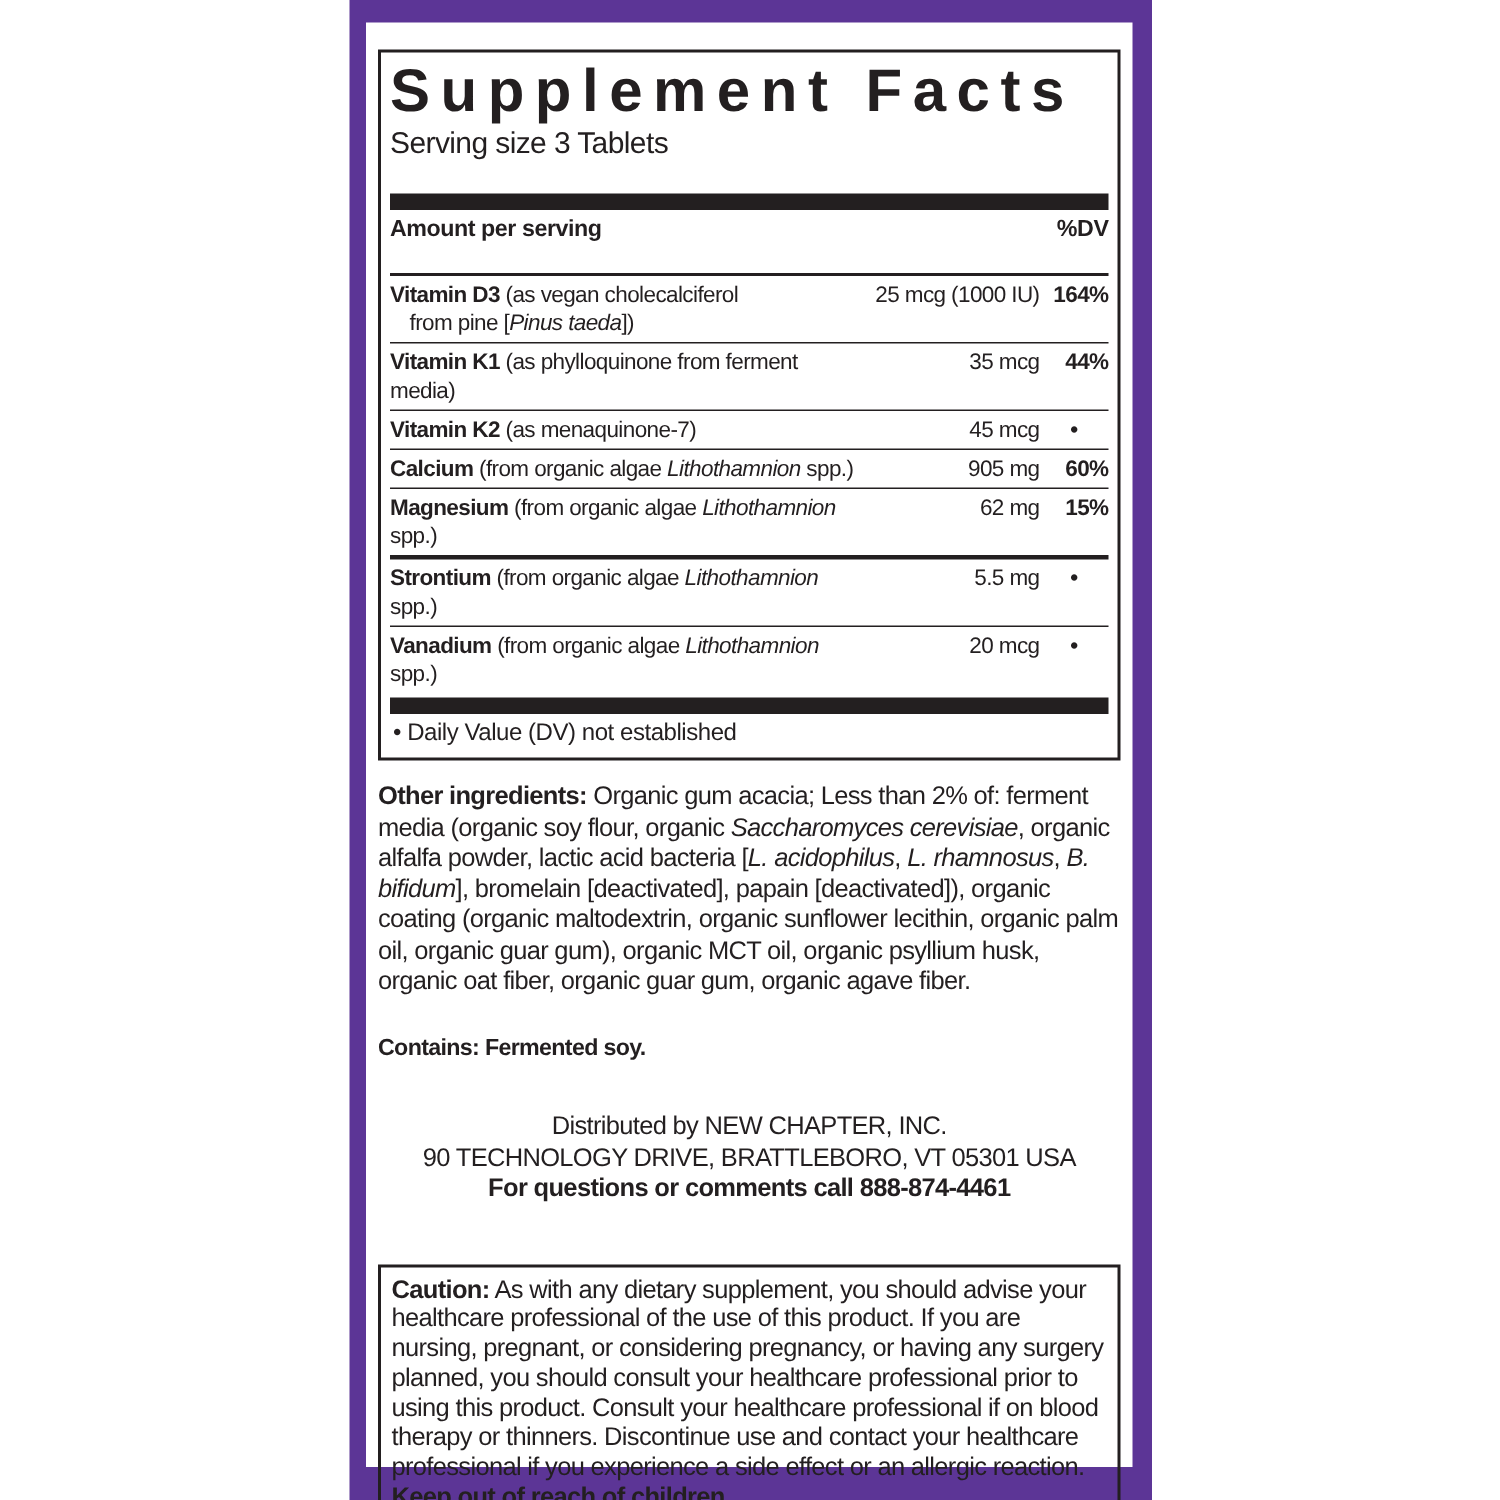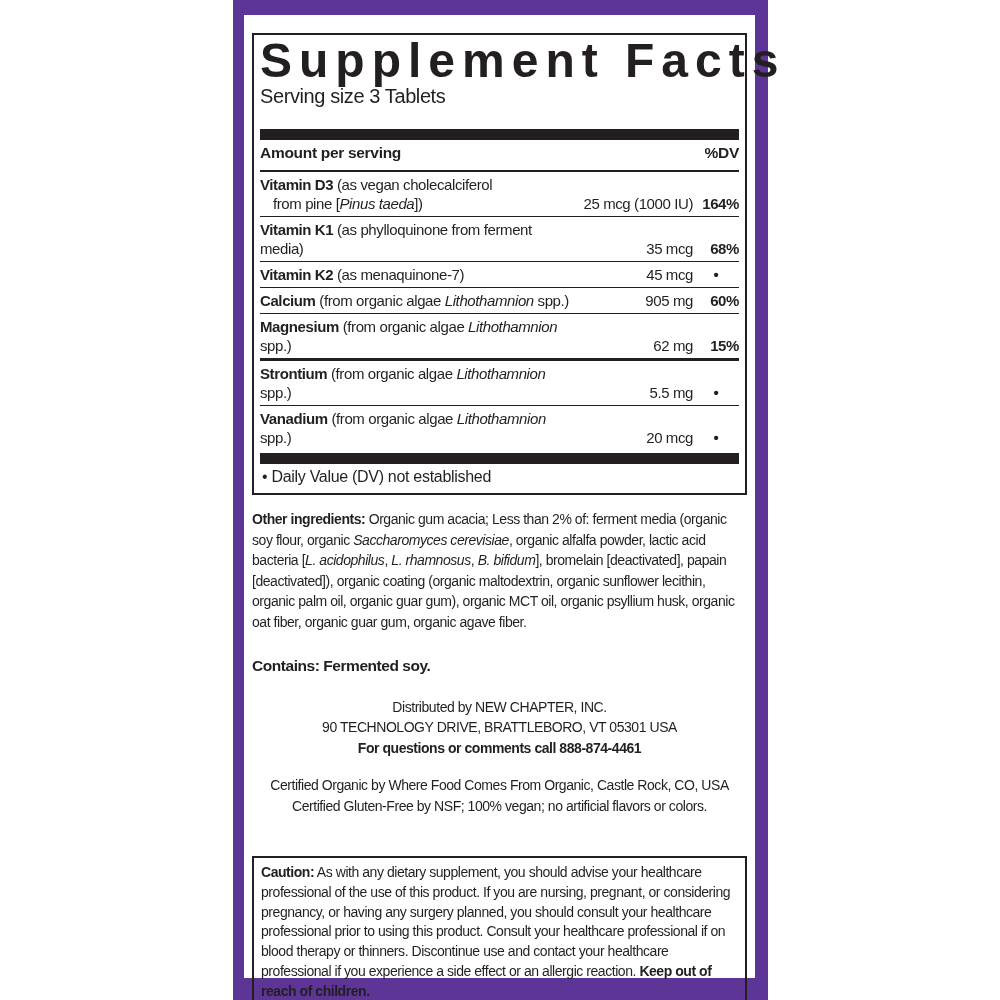--- a/index.html
+++ b/index.html
@@ -27,21 +27,21 @@
     background:#ffffff;
     padding:0 8px;
   }
   
   .facts-box{
     margin-top:18px;
     border:2px solid var(--ink);
     padding:4px 6px 5px;
   }
   .sf-title{
-    font-size:48px;
+    font-size:40px;
     line-height:42px;
     font-weight:bold;
     letter-spacing:7px;
     white-space:nowrap;
     margin-top:1px;
   }
   .serving{
     font-size:20px;
     font-weight:normal;
     margin-top:3px;
@@ -51,57 +51,57 @@
     height:11px;
     background:var(--ink);
   }
   .bar.top-bar{margin-top:21px;}
   .bar.bottom-bar{margin-top:3px;}
   .col-head{
     display:flex;
     justify-content:space-between;
     font-weight:bold;
     font-size:15.5px;
-    padding:4px 0 8px;
+    padding:4px 0 20px;
     border-bottom:2px solid var(--ink);
   }
   .nrow{
     display:flex;
-    align-items:flex-end;
+    align-items:flex-start;
     font-size:15px;
     line-height:19px;
     padding:3px 0 3px;
     border-top:1px solid var(--ink);
     letter-spacing:-0.4px;
   }
   .nrow.first{border-top:none;}
   .nrow.heavy{border-top:3px solid var(--ink);}
   .nrow .n{flex:1;}
   .nrow .a{width:122px;text-align:right;font-weight:normal;white-space:nowrap;}
   .nrow .d{width:46px;text-align:right;font-weight:bold;}
   .nrow .d.bullet{text-align:center;}
   .hang{display:inline-block;width:13px;}
   .dv-footnote{
     font-size:16px;
     padding:4px 0 2px 2px;
   }
   
   .para{
-    font-size:14px;
+    font-size:17px;
     line-height:20.5px;
     letter-spacing:-0.45px;
   }
   .other-ing{margin-top:14px;}
   .contains{
     margin-top:24px;
     font-weight:bold;
     font-size:15.5px;
   }
   .center-block{text-align:center;}
-  .distributor{margin-top:20px;}
+  .distributor{margin-top:32px;}
   .distributor .bold-line{font-weight:bold;}
   .certs{margin-top:17px;}
   .note-box{
     border:2px solid var(--ink);
     padding:5px 7px 6px;
   }
   .caution-box{margin-top:40px;}
   .caution-box .para{line-height:19.8px;}
   .disclaimer-box{margin-top:15px;}
   .disclaimer-box .para{
@@ -127,21 +127,21 @@
       </div>
       <div>
           <div class="nrow first">
             <div class="n"><b>Vitamin D3</b> (as vegan cholecalciferol<br><span class="hang"></span>from pine [<i>Pinus taeda</i>])</div>
             <div class="a">25 mcg (1000 IU)</div>
             <div class="d">164%</div>
           </div>
           <div class="nrow">
             <div class="n"><b>Vitamin K1</b> (as phylloquinone from ferment media)</div>
             <div class="a">35 mcg</div>
-            <div class="d">68%</div>
+            <div class="d">44%</div>
           </div>
           <div class="nrow">
             <div class="n"><b>Vitamin K2</b> (as menaquinone-7)</div>
             <div class="a">45 mcg</div>
             <div class="d bullet">•</div>
           </div>
           <div class="nrow">
             <div class="n"><b>Calcium</b> (from organic algae <i>Lithothamnion</i> spp.)</div>
             <div class="a">905 mg</div>
             <div class="d">60%</div>
@@ -169,24 +169,20 @@
     <p class="para other-ing"><b>Other ingredients:</b> Organic gum acacia; Less than 2% of: ferment media (organic soy flour, organic <i>Saccharomyces cerevisiae</i>, organic alfalfa powder, lactic acid bacteria [<i>L. acidophilus</i>, <i>L. rhamnosus</i>, <i>B. bifidum</i>], bromelain [deactivated], papain [deactivated]), organic coating (organic maltodextrin, organic sunflower lecithin, organic palm oil, organic guar gum), organic MCT oil, organic psyllium husk, organic oat fiber, organic guar gum, organic agave fiber.</p>
 
     <p class="para contains">Contains: Fermented soy.</p>
 
     <div class="para center-block distributor">
       <div>Distributed by NEW CHAPTER, INC.</div>
       <div>90 TECHNOLOGY DRIVE, BRATTLEBORO, VT 05301 USA</div>
       <div class="bold-line">For questions or comments call 888-874-4461</div>
     </div>
 
-    <div class="para center-block certs">
-      <div>Certified Organic by Where Food Comes From Organic, Castle Rock, CO, USA</div>
-      <div>Certified Gluten-Free by NSF; 100% vegan; no artificial flavors or colors.</div>
-    </div>
 
     <div class="note-box caution-box">
       <p class="para"><b>Caution:</b> As with any dietary supplement, you should advise your healthcare professional of the use of this product. If you are nursing, pregnant, or considering pregnancy, or having any surgery planned, you should consult your healthcare professional prior to using this product. Consult your healthcare professional if on blood therapy or thinners. Discontinue use and contact your healthcare professional if you experience a side effect or an allergic reaction. <b>Keep out of reach of children.</b></p>
     </div>
 
     <div class="note-box disclaimer-box">
       <p class="para">*These statements have not been evaluated by the Food and Drug Administration. This product is not intended to diagnose, treat, cure, or prevent any disease.</p>
     </div>
 
   </div>

